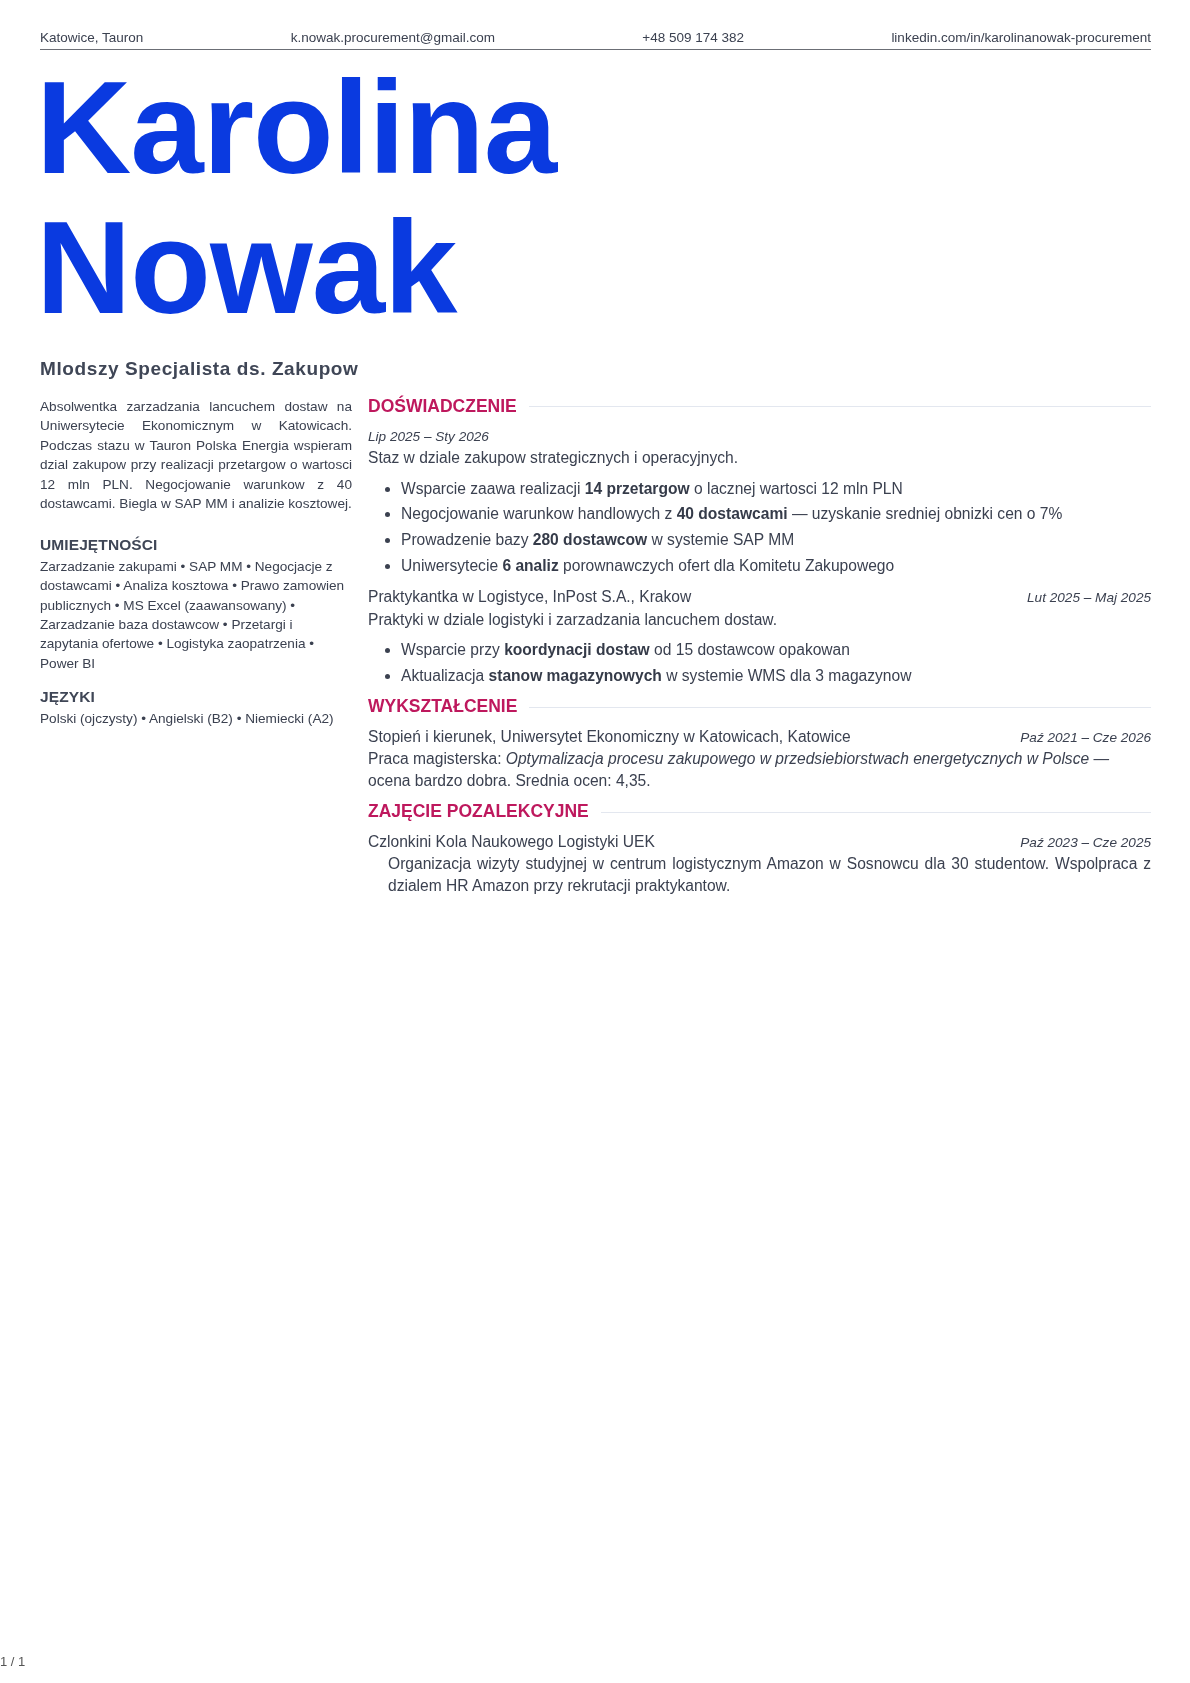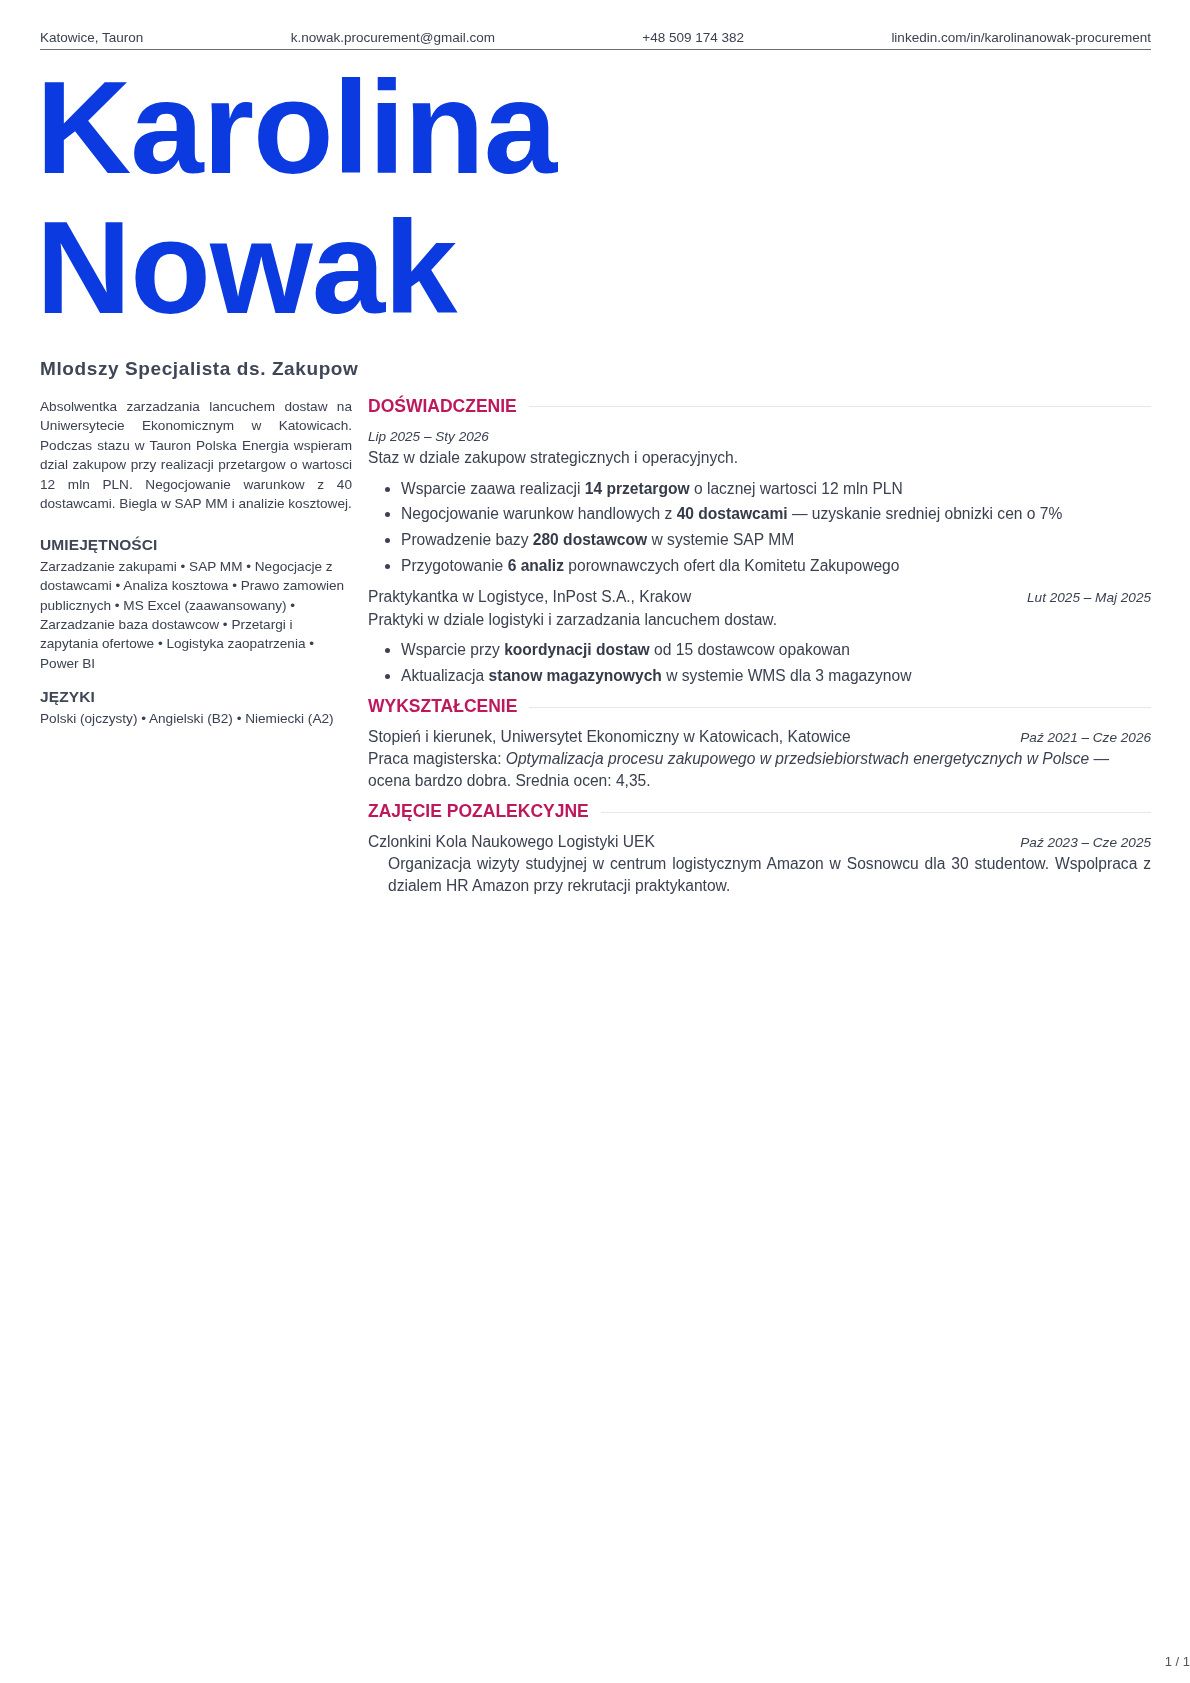--- a/index.html
+++ b/index.html
@@ -46,21 +46,21 @@
   .section-head .rule { flex: 1; height: 1px; background: #e3e7ef; }
   .entry-top { display: flex; justify-content: space-between; align-items: baseline; }
   .date { font-style: italic; font-size: 13.6px; color: #3b4150; white-space: nowrap; }
   ul.bullets { margin: 9px 0 0 0; padding-left: 33px; }
   ul.bullets li { margin: 0 0 4.2px 0; }
   .entry { margin-bottom: 10px; }
   .section { margin-bottom: 10px; }
   b { color: #353b49; }
   .justify { text-align: justify; margin-left: 20px; }
   .page-num {
-    position: absolute; left: 0; width: 1190px; top: 1654px; text-align: right;
+    position: absolute; left: 0; width: 1190px; top: 1654px; text-align: left;
     font-size: 13px; color: #555;
   }
 </style>
 </head>
 <body>
 
 <div class="contact-bar">
   <span>Katowice, Tauron</span>
   <span>k.nowak.procurement@gmail.com</span>
   <span>+48 509 174 382</span>
@@ -96,21 +96,21 @@
 
     <div class="entry">
       <div class="entry-top">
         <span class="date">Lip 2025 – Sty 2026</span>
       </div>
       <div>Staz w dziale zakupow strategicznych i operacyjnych.</div>
       <ul class="bullets">
         <li><span>Wsparcie zaawa realizacji </span><b>14 przetargow</b><span> o lacznej wartosci 12 mln PLN</span></li>
         <li><span>Negocjowanie warunkow handlowych z </span><b>40 dostawcami</b><span> — uzyskanie sredniej obnizki cen o 7%</span></li>
         <li><span>Prowadzenie bazy </span><b>280 dostawcow</b><span> w systemie SAP MM</span></li>
-        <li><span>Przygotowanie </span><b>6 analiz</b><span> porownawczych ofert dla Komitetu Zakupowego</span></li>
+        <li><span>Uniwersytecie </span><b>6 analiz</b><span> porownawczych ofert dla Komitetu Zakupowego</span></li>
       </ul>
     </div>
 
     <div class="entry">
       <div class="entry-top">
         <span>Praktykantka w Logistyce, InPost S.A., Krakow</span>
         <span class="date">Lut 2025 – Maj 2025</span>
       </div>
       <div>Praktyki w dziale logistyki i zarzadzania lancuchem dostaw.</div>
       <ul class="bullets">

